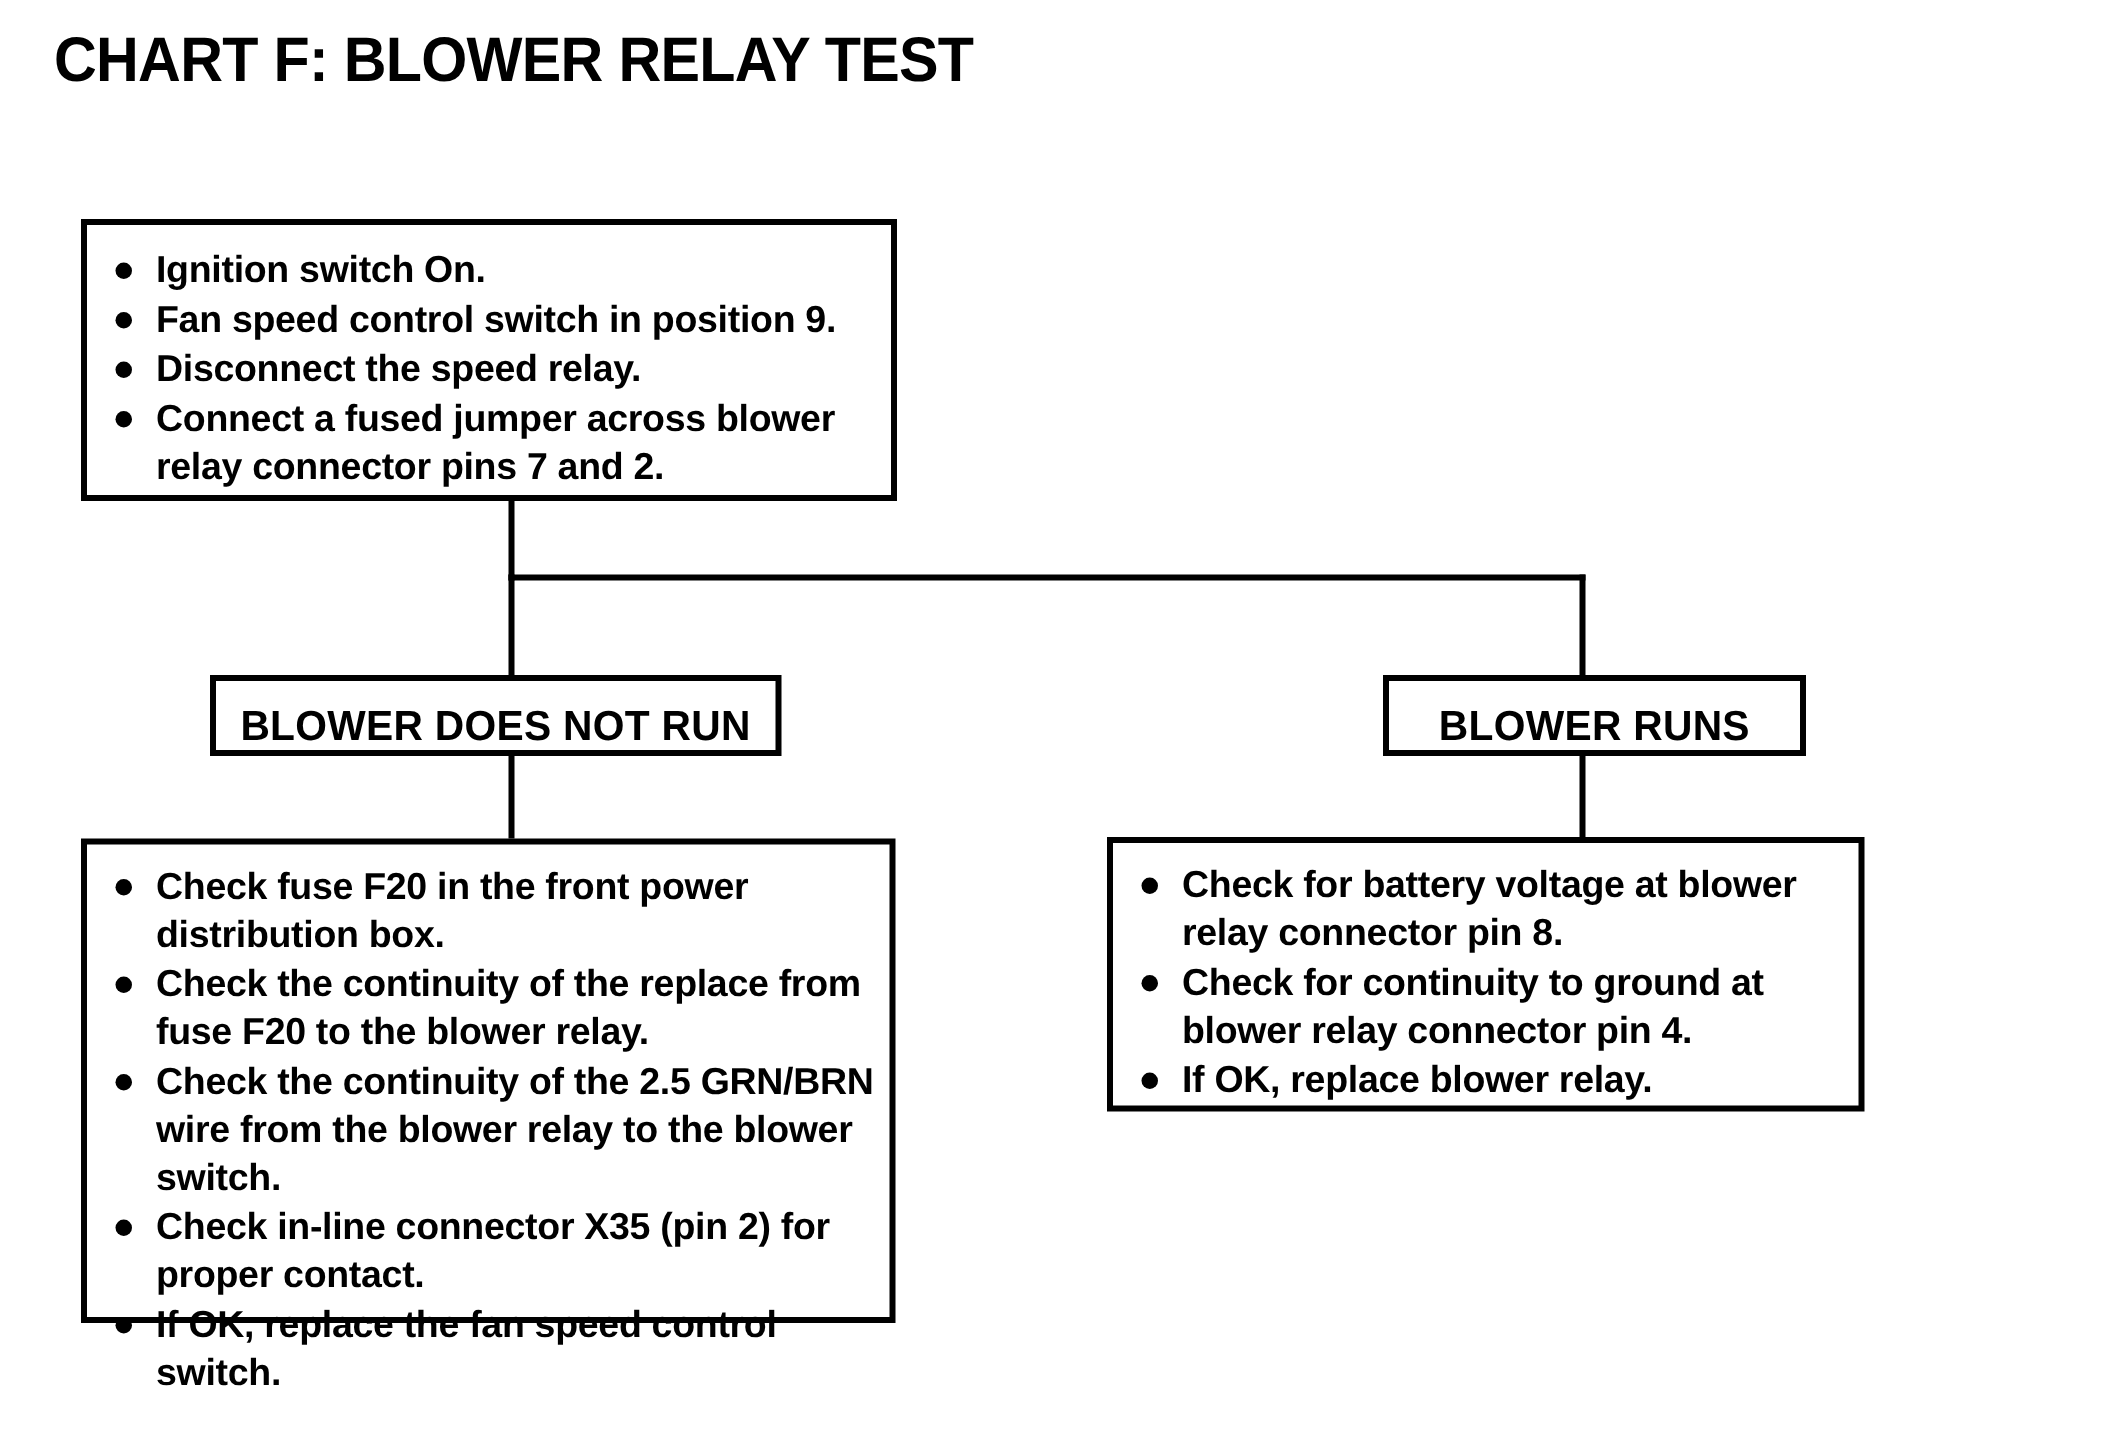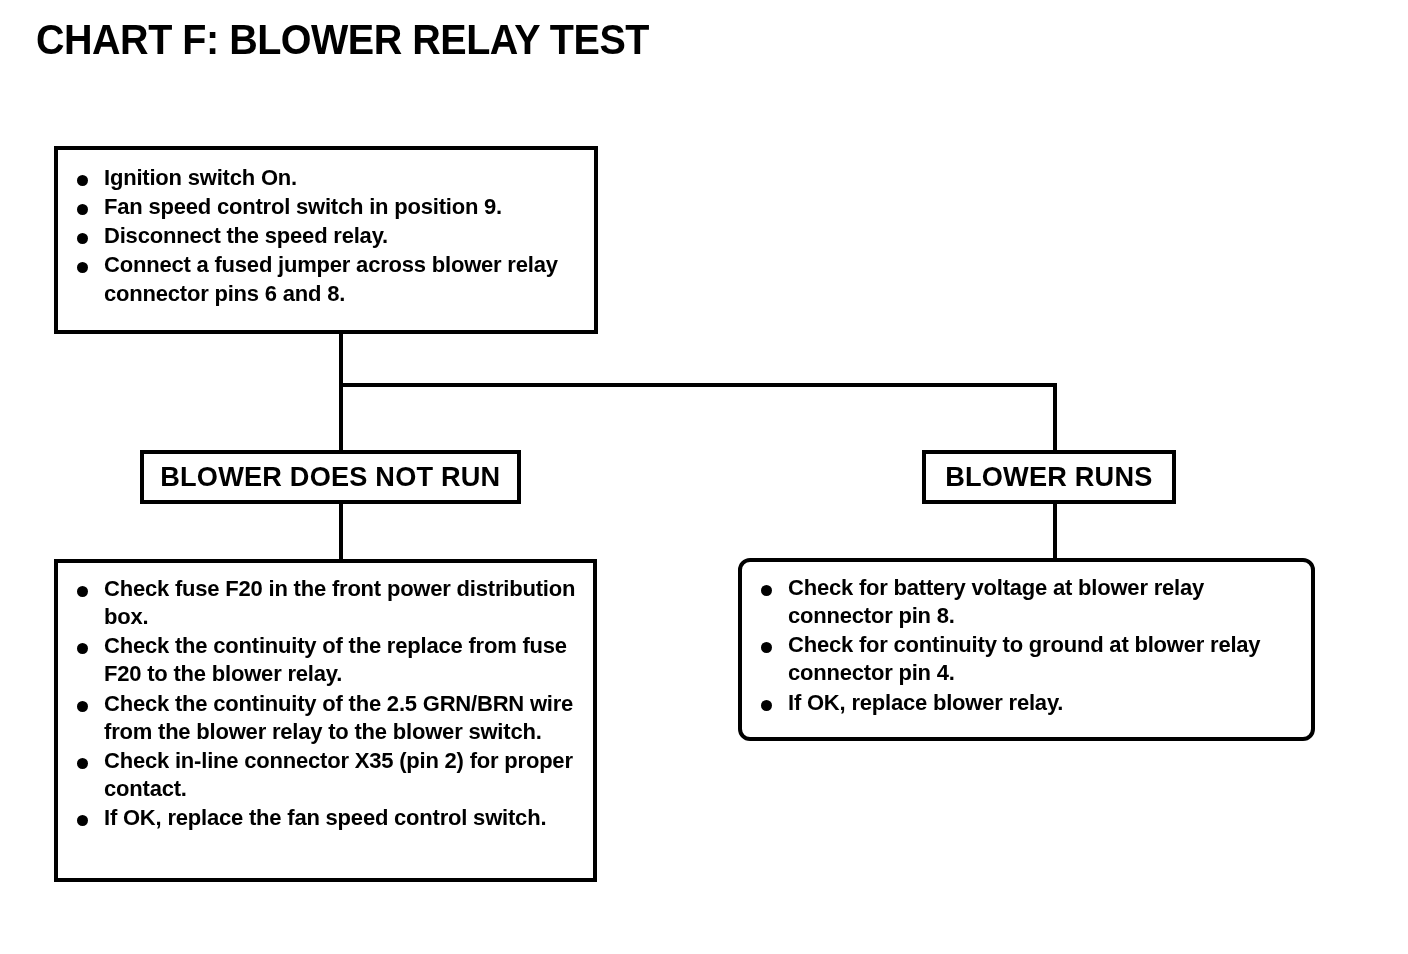--- a/index.html
+++ b/index.html
@@ -51,41 +51,41 @@
 
   
   .bullet-list {
     list-style: none;
     margin: 0;
     padding: 0;
   }
   .bullet-list li {
     position: relative;
     padding-left: 34px;
-    font-size: 22px;
+    font-size: 25px;
     font-weight: bold;
     line-height: 1.28;
     letter-spacing: -0.2px;
     margin: 0 0 1px 0;
   }
   .bullet-list li::before {
     content: "";
     position: absolute;
     left: 7px;
     top: 11px;
     width: 11px;
     height: 11px;
     border-radius: 50%;
     background: #000000;
   }
 
   
   .label-box {
     display: flex;
-    align-items: center;
+    align-items: flex-end;
     justify-content: center;
   }
   .label-box .label-text {
     font-size: 28px;
     font-weight: bold;
     letter-spacing: 0.2px;
     white-space: nowrap;
     transform: scaleX(0.97);
   }
 
@@ -94,32 +94,31 @@
     left: 54px;  top: 146px;
     width: 544px; height: 188px;
     padding: 14px 10px 0 12px;
   }
   #box-does-not-run {
     left: 140px; top: 450px;
     width: 381px; height: 54px;
   }
   #box-runs {
     left: 922px; top: 450px;
-    width: 254px; height: 54px;
+    width: 282px; height: 54px;
   }
   #box-no-run-actions {
     left: 54px;  top: 559px;
     width: 543px; height: 323px;
     padding: 12px 8px 0 12px;
   }
   #box-runs-actions {
     left: 738px; top: 558px;
-    width: 577px; height: 183px;
+    width: 505px; height: 183px;
     padding: 12px 8px 0 12px;
-    border-radius: 12px;
   }
 
   
   .line {
     position: absolute;
     background: #000000;
   }
   .line-v { width: 4px; }
   .line-h { height: 4px; }
 
@@ -141,21 +140,21 @@
 
 <div id="canvas">
 
   <div class="chart-title">CHART F: BLOWER RELAY TEST</div>
 
   <div class="node" id="box-conditions">
     <ul class="bullet-list">
       <li>Ignition switch On.</li>
       <li>Fan speed control switch in position 9.</li>
       <li>Disconnect the speed relay.</li>
-      <li>Connect a fused jumper across blower relay connector pins 6 and 8.</li>
+      <li>Connect a fused jumper across blower relay connector pins 7 and 2.</li>
     </ul>
   </div>
 
   <div class="line line-v" id="line-stem"></div>
   <div class="line line-h" id="line-bus"></div>
   <div class="line line-v" id="line-left-drop"></div>
   <div class="line line-v" id="line-right-drop"></div>
   <div class="line line-v" id="line-left-lower"></div>
   <div class="line line-v" id="line-right-lower"></div>
 

